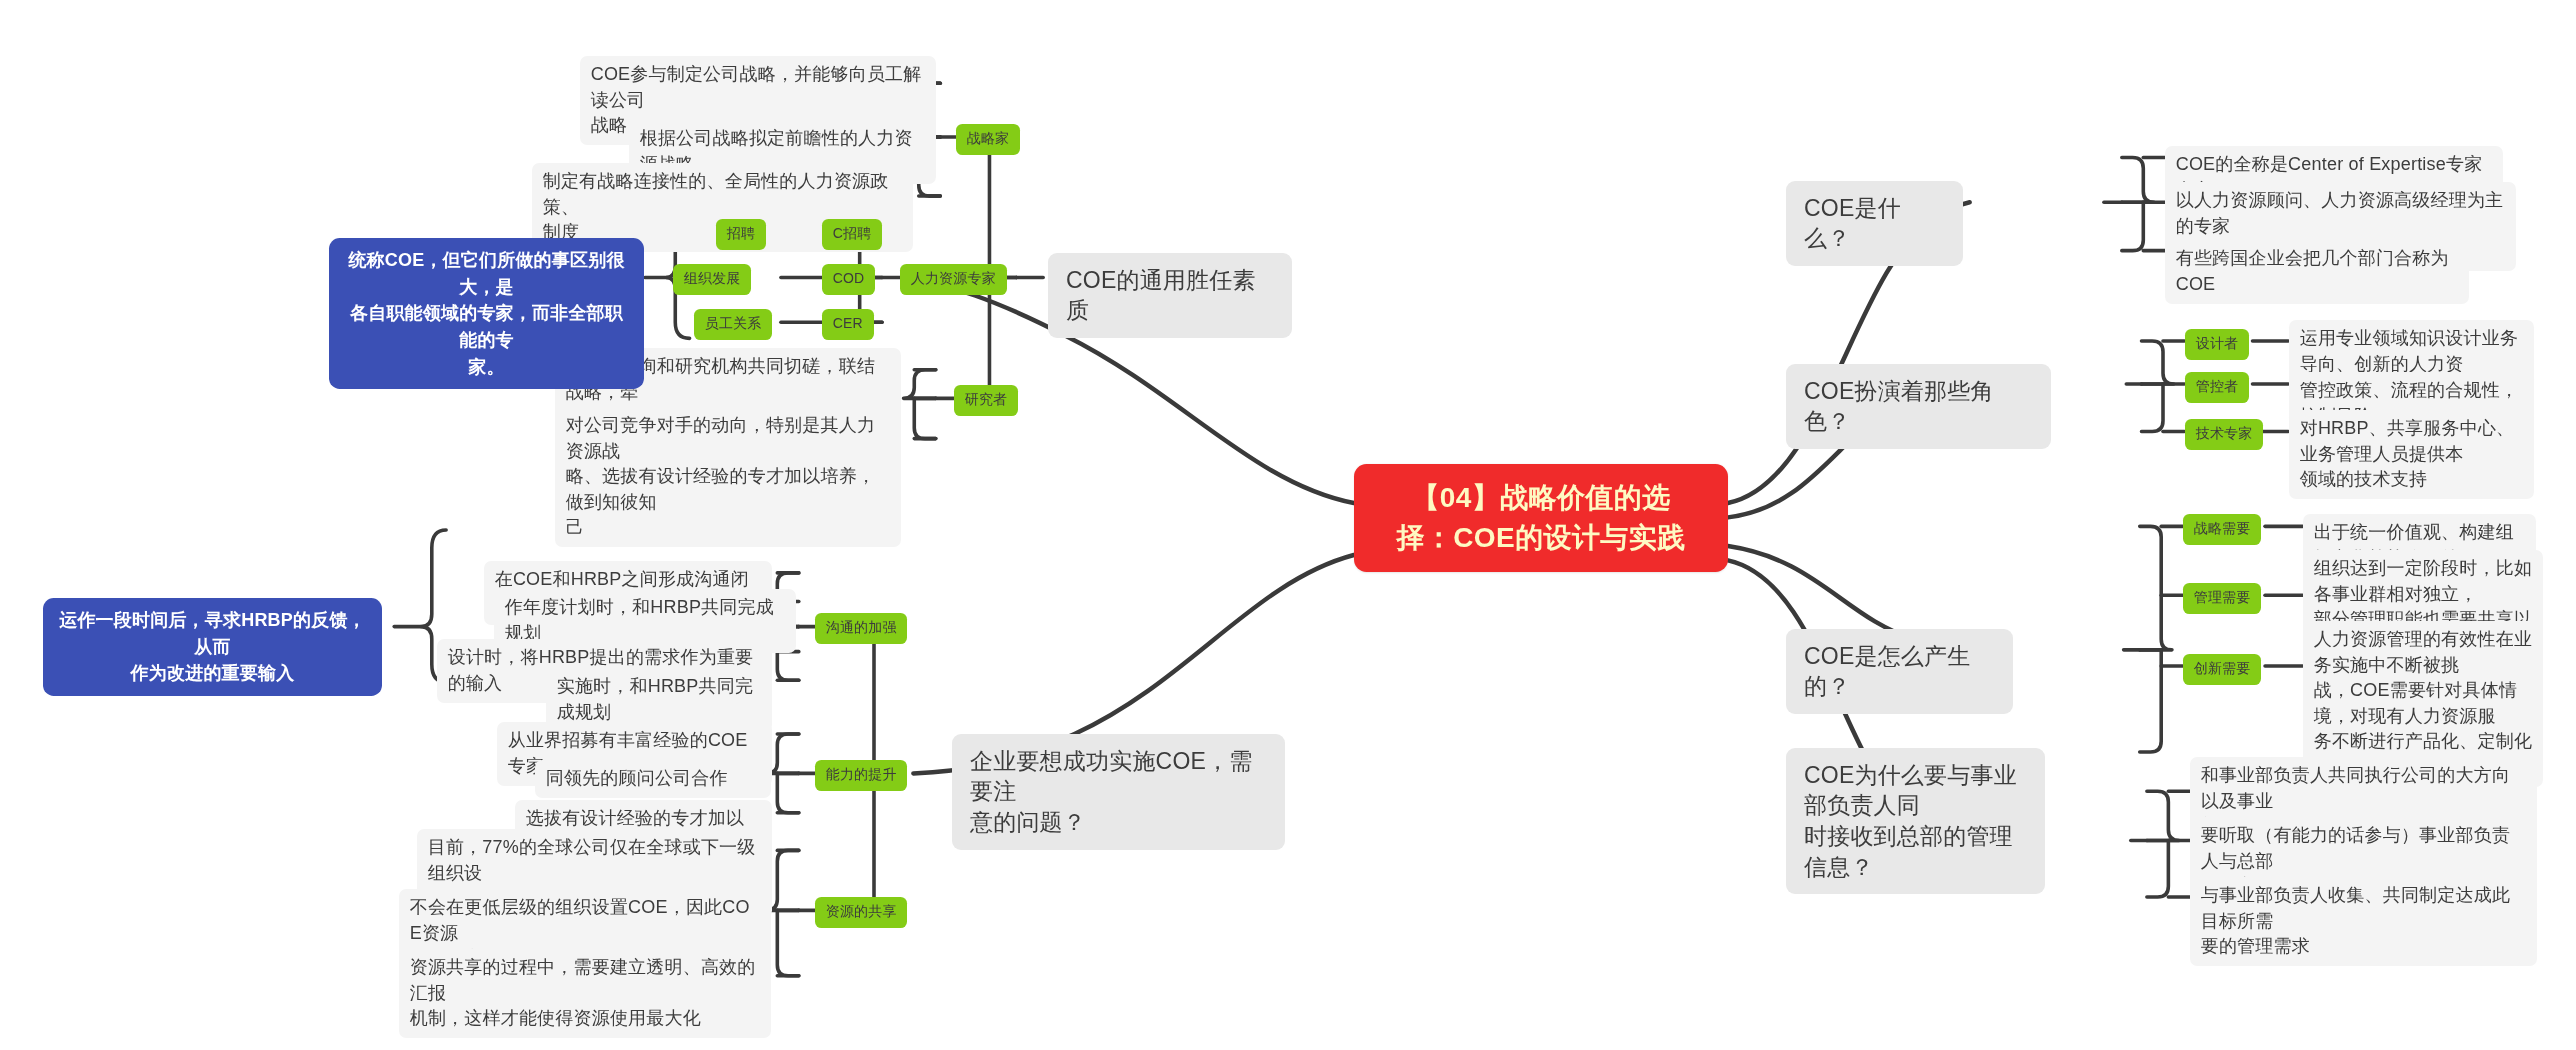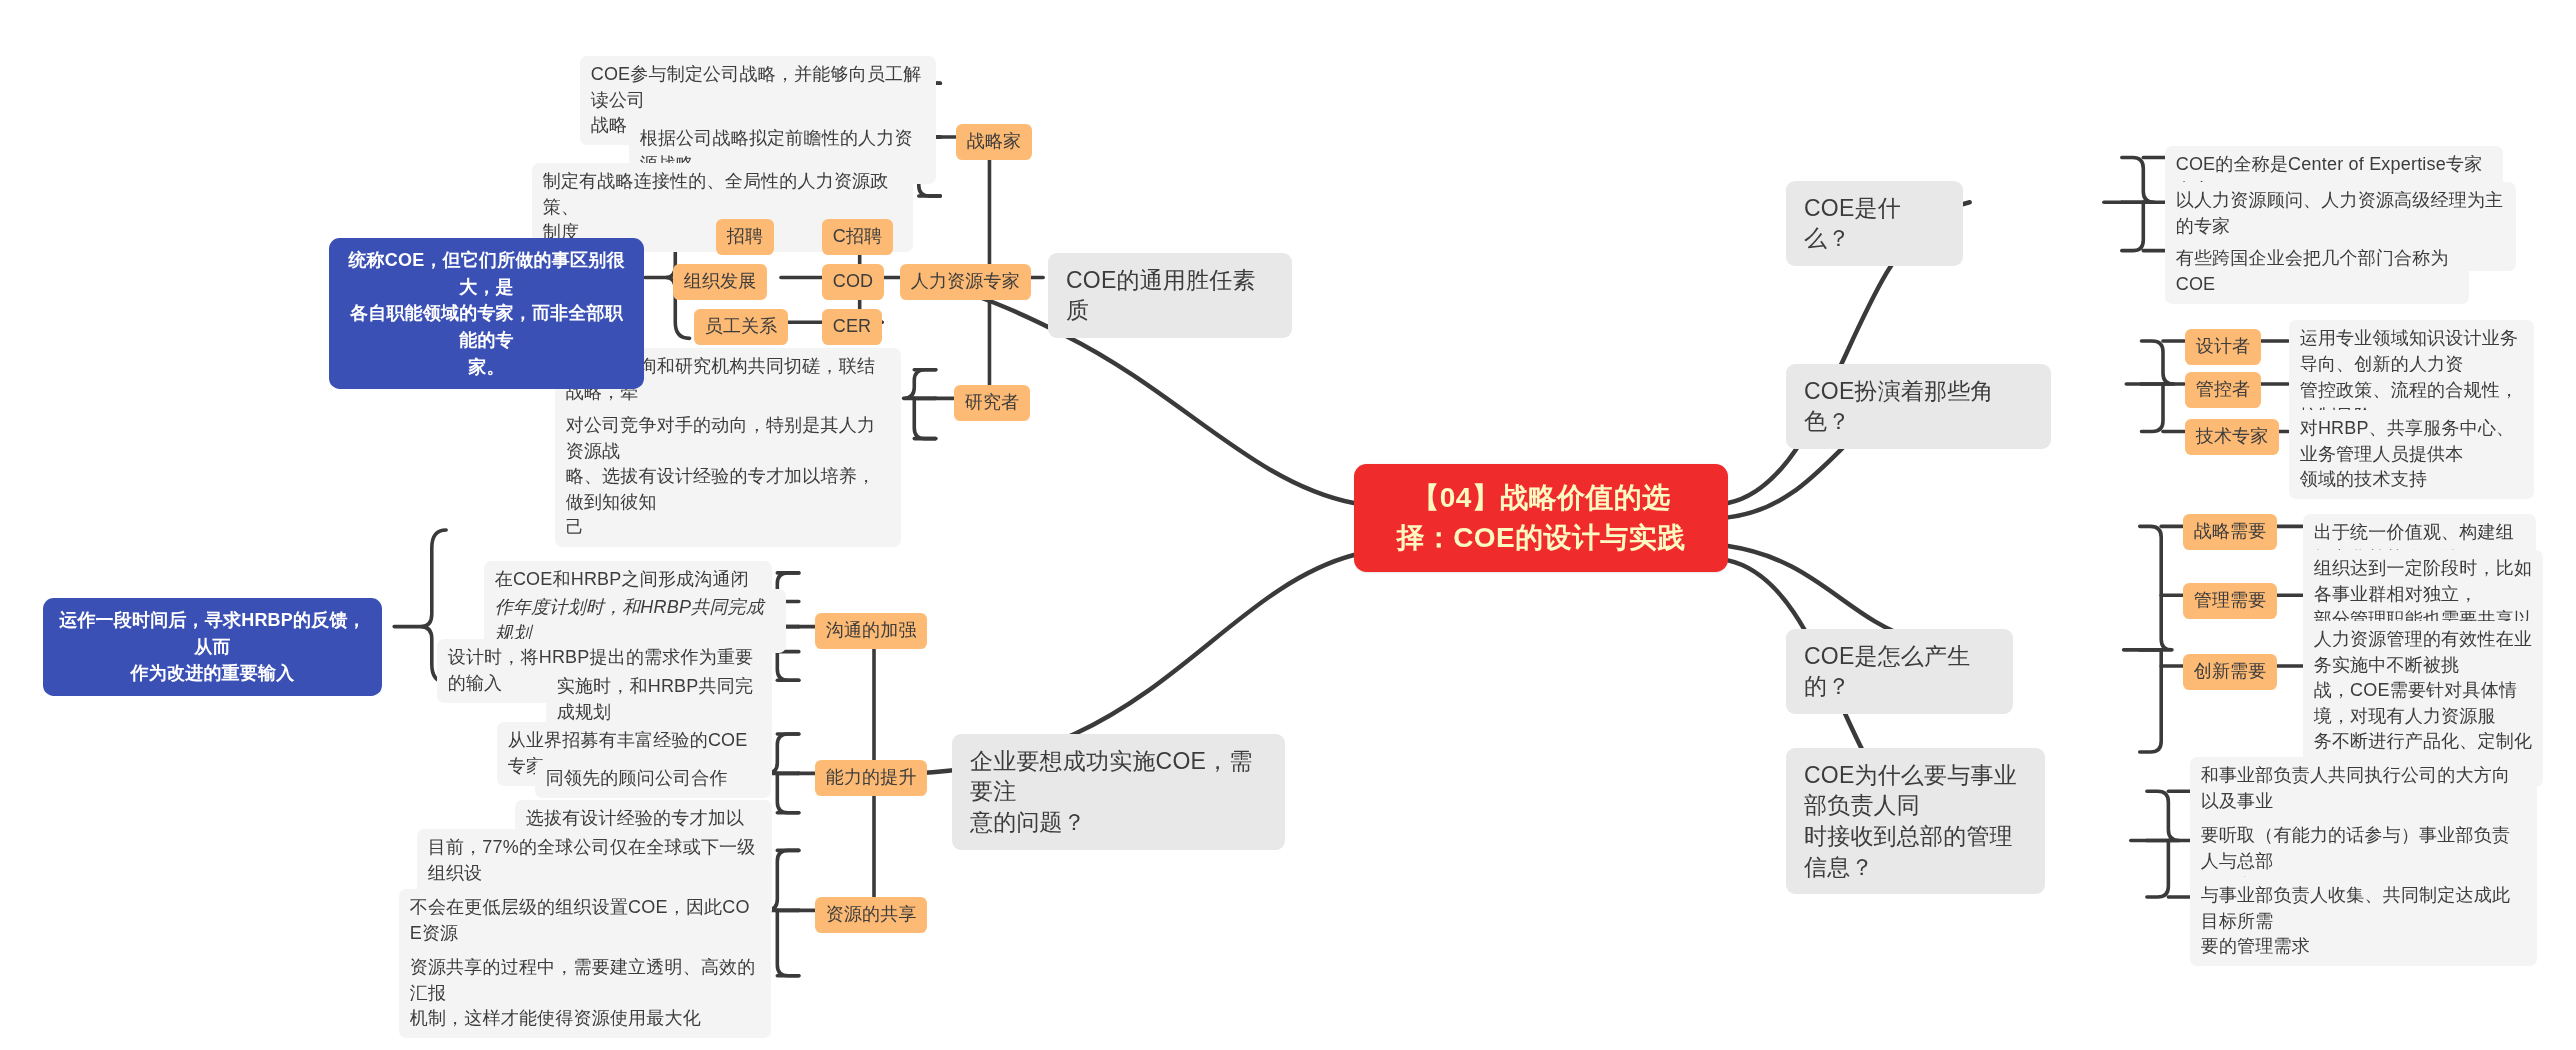--- a/index.html
+++ b/index.html
@@ -36,22 +36,22 @@
   }
   .node.leafish{background:#f4f4f4;}
   .node.topic{
     background:#e8e8e8;
     font-size:23px;
     padding:11.6px 18px;
     line-height:1.34;
     border-radius:9px;
   }
   .node.chip{
-    background:#fdba74;
-    font-size:18px;
+    background:#84cc16;
+    font-size:14px;
     padding:5.4px 10.7px;
     border-radius:6.3px;
     white-space:nowrap;
   }
   .node.callout{
     background:#3b50b5;
     color:#ffffff;
     font-weight:bold;
     border-radius:10.7px;
     text-align:center;
@@ -237,21 +237,21 @@
 
   <div class="node callout" style="left:329px;top:238px;width:315px;">统称COE，但它们所做的事区别很大，是
 各自职能领域的专家，而非全部职能的专
 家。</div>
 
   <div class="node topic" style="left:952px;top:734px;width:333px;">企业要想成功实施COE，需要注
 意的问题？</div>
 
   <div class="node chip" style="left:815px;top:613px;">沟通的加强</div>
   <div class="node leafish" style="left:484px;top:561px;width:288px;">在COE和HRBP之间形成沟通闭环</div>
-  <div class="node leafish" style="left:484px;top:589px;width:302px;font-style:italic;">作年度计划时，和HRBP共同完成规划</div>
+  <div class="node leafish" style="left:494px;top:589px;width:302px;">作年度计划时，和HRBP共同完成规划</div>
   <div class="node leafish" style="left:437px;top:639px;width:335px;">设计时，将HRBP提出的需求作为重要的输入</div>
   <div class="node leafish" style="left:546px;top:668px;width:226px;">实施时，和HRBP共同完成规划</div>
 
   <div class="node callout" style="left:43px;top:598px;width:339px;">运作一段时间后，寻求HRBP的反馈，从而
 作为改进的重要输入</div>
 
   <div class="node chip" style="left:815px;top:760px;">能力的提升</div>
   <div class="node leafish" style="left:497px;top:722px;width:275px;">从业界招募有丰富经验的COE专家</div>
   <div class="node leafish" style="left:535px;top:760px;width:236px;">同领先的顾问公司合作</div>
   <div class="node leafish" style="left:515px;top:800px;width:257px;">选拔有设计经验的专才加以培养</div>

